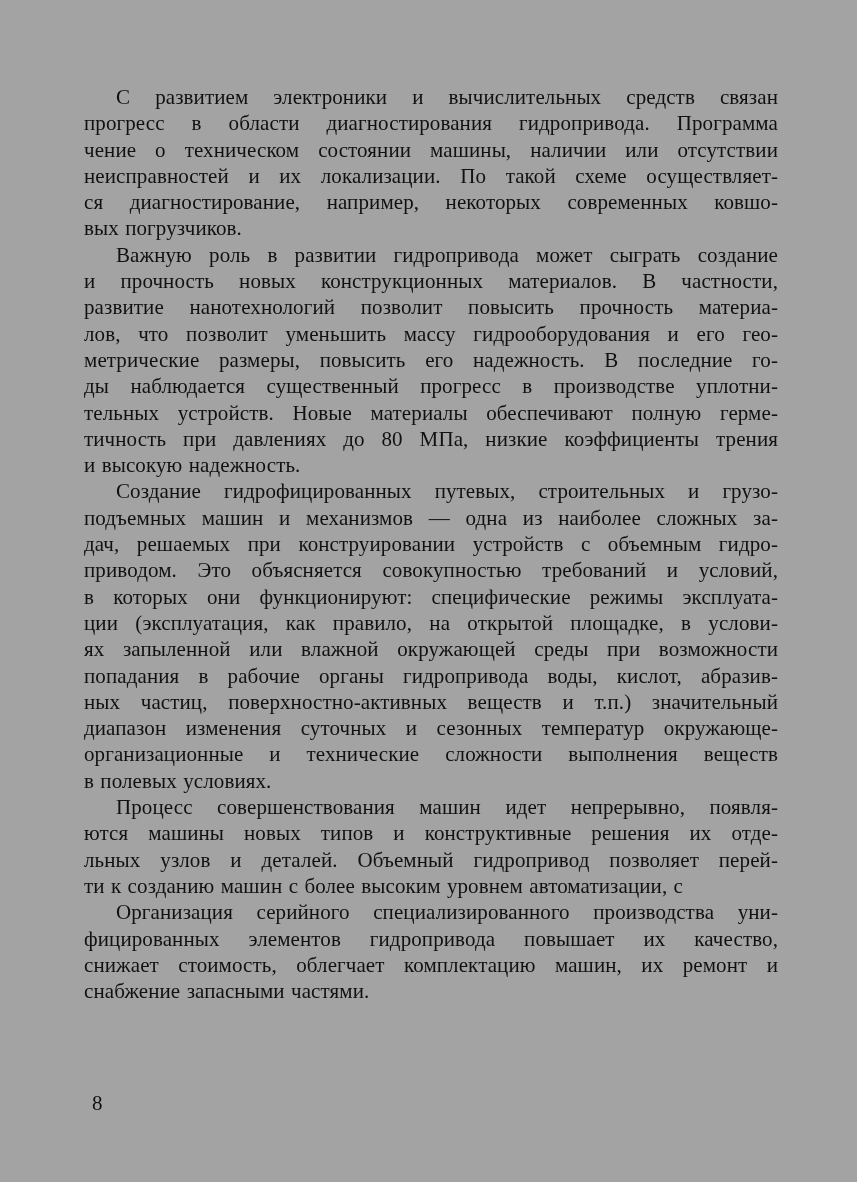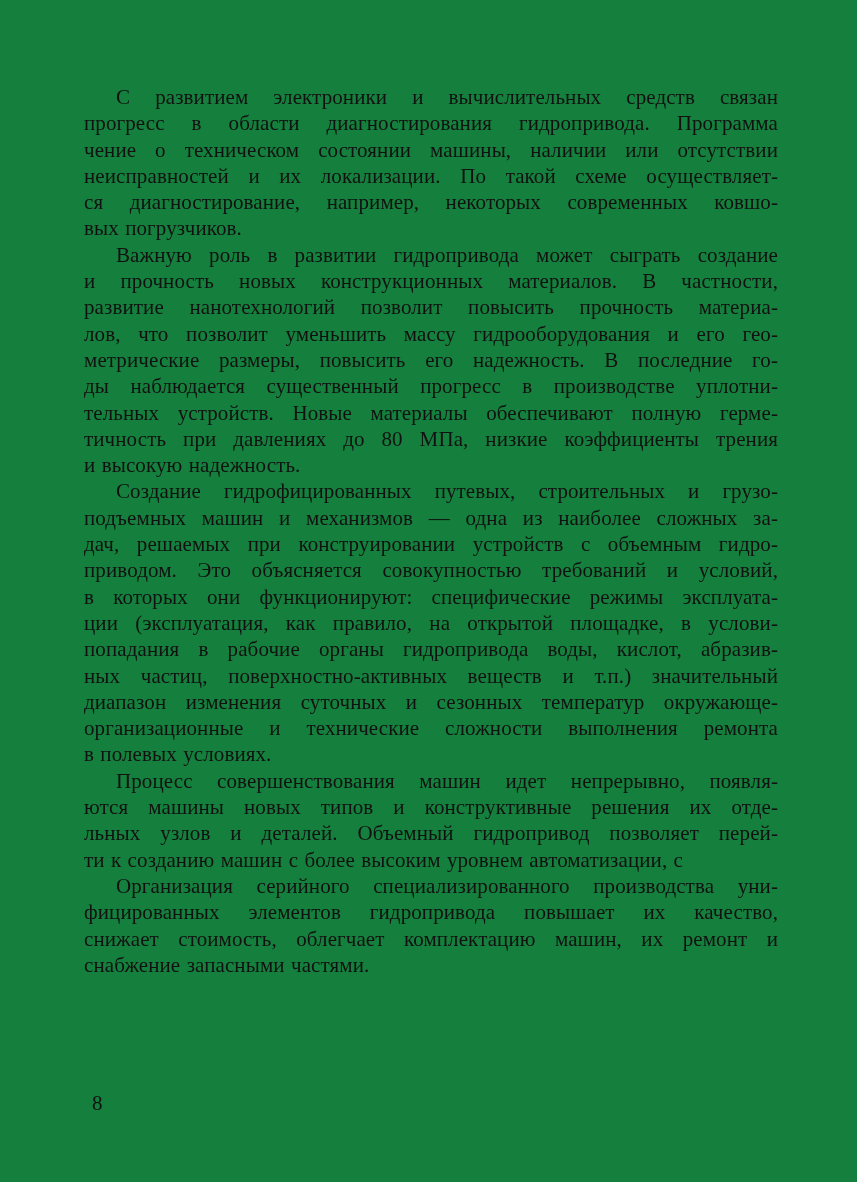--- a/index.html
+++ b/index.html
@@ -4,21 +4,21 @@
 <style>
   html, body {
     margin: 0;
     padding: 0;
     background: #ffffff;
   }
   .page {
     position: relative;
     width: 857px;
     height: 1182px;
-    background: #15803d;
+    background: #a3a3a3;
     font-family: "Liberation Serif", "DejaVu Serif", serif;
     color: #111111;
     overflow: hidden;
   }
   .text-block {
     position: absolute;
     left: 84px;
     top: 84px;
     width: 694px;
   }
@@ -72,24 +72,25 @@
         <div class="line">тичность при давлениях до 80 МПа, низкие коэффициенты трения</div>
         <div class="line last">и высокую надежность.</div>
       </div>
       <div class="para">
         <div class="line first">Создание гидрофицированных путевых, строительных и грузо-</div>
         <div class="line">подъемных машин и механизмов — одна из наиболее сложных за-</div>
         <div class="line">дач, решаемых при конструировании устройств с объемным гидро-</div>
         <div class="line">приводом. Это объясняется совокупностью требований и условий,</div>
         <div class="line">в которых они функционируют: специфические режимы эксплуата-</div>
         <div class="line">ции (эксплуатация, как правило, на открытой площадке, в услови-</div>
+        <div class="line">ях запыленной или влажной окружающей среды при возможности</div>
         <div class="line">попадания в рабочие органы гидропривода воды, кислот, абразив-</div>
         <div class="line">ных частиц, поверхностно-активных веществ и т.п.) значительный</div>
         <div class="line">диапазон изменения суточных и сезонных температур окружающе-</div>
-        <div class="line">организационные и технические сложности выполнения ремонта</div>
+        <div class="line">организационные и технические сложности выполнения веществ</div>
         <div class="line last">в полевых условиях.</div>
       </div>
       <div class="para">
         <div class="line first">Процесс совершенствования машин идет непрерывно, появля-</div>
         <div class="line">ются машины новых типов и конструктивные решения их отде-</div>
         <div class="line">льных узлов и деталей. Объемный гидропривод позволяет перей-</div>
         <div class="line last">ти к созданию машин с более высоким уровнем автоматизации, с</div>
       </div>
       <div class="para">
         <div class="line first">Организация серийного специализированного производства уни-</div>

